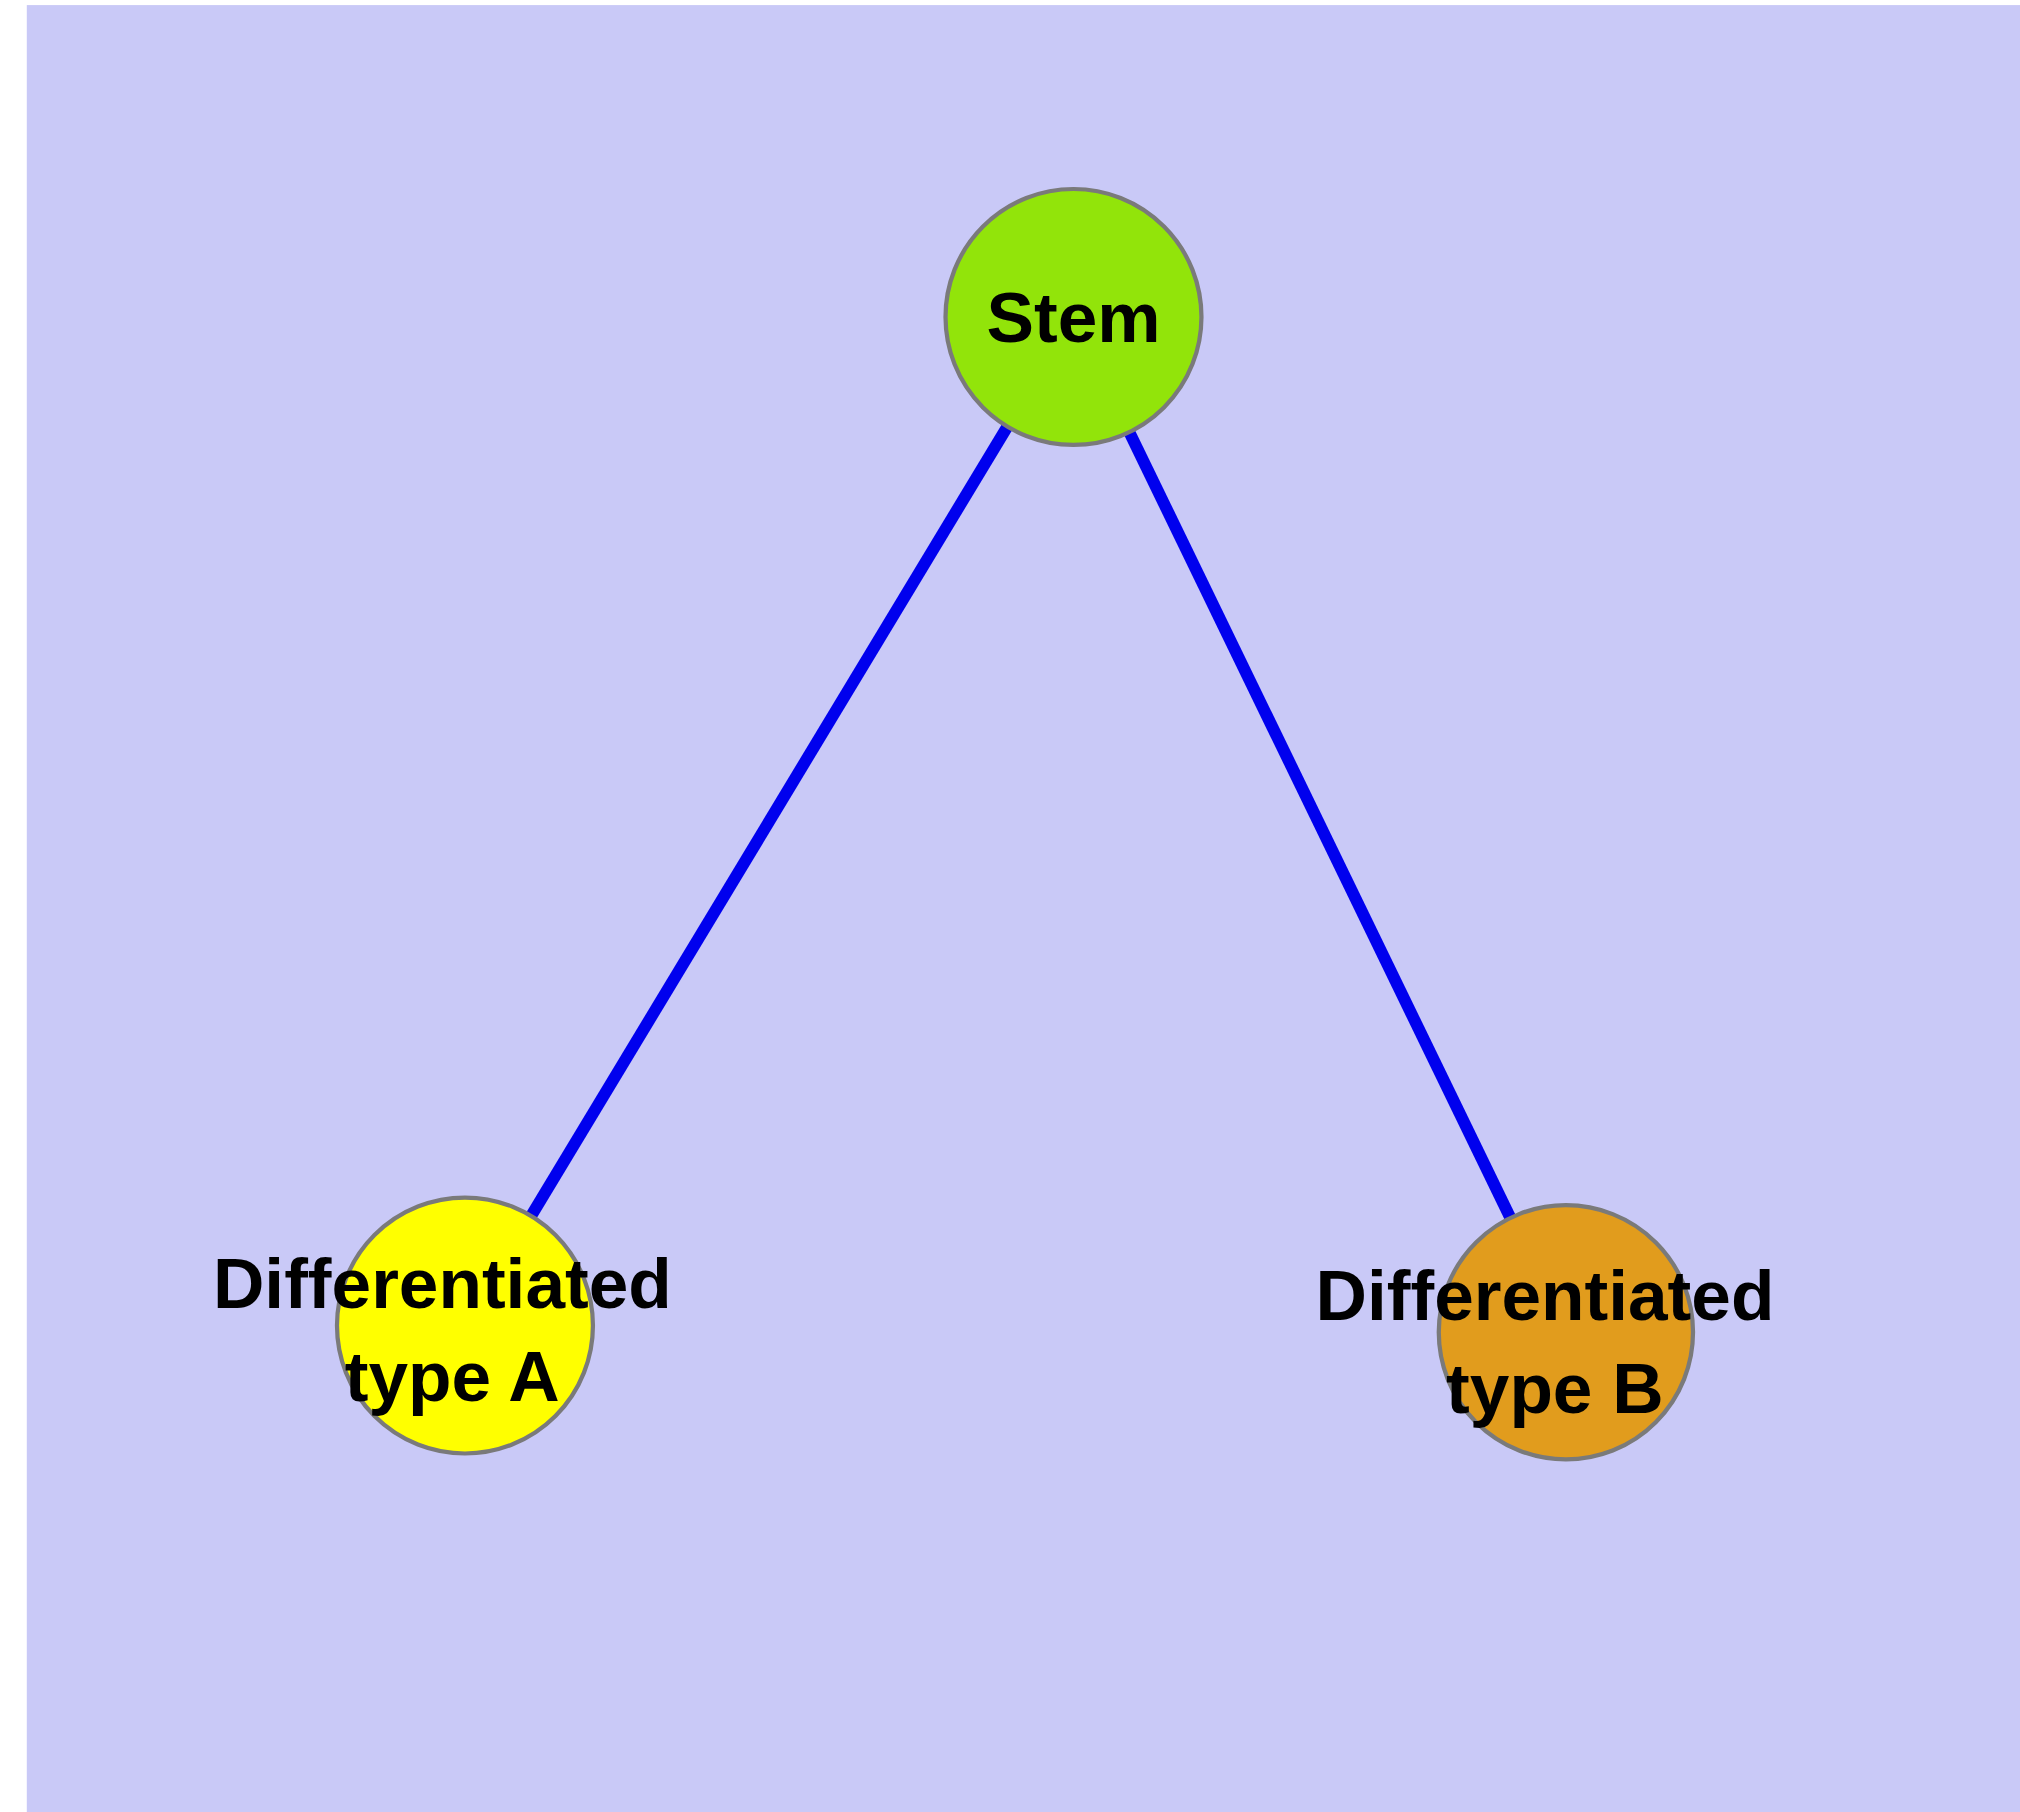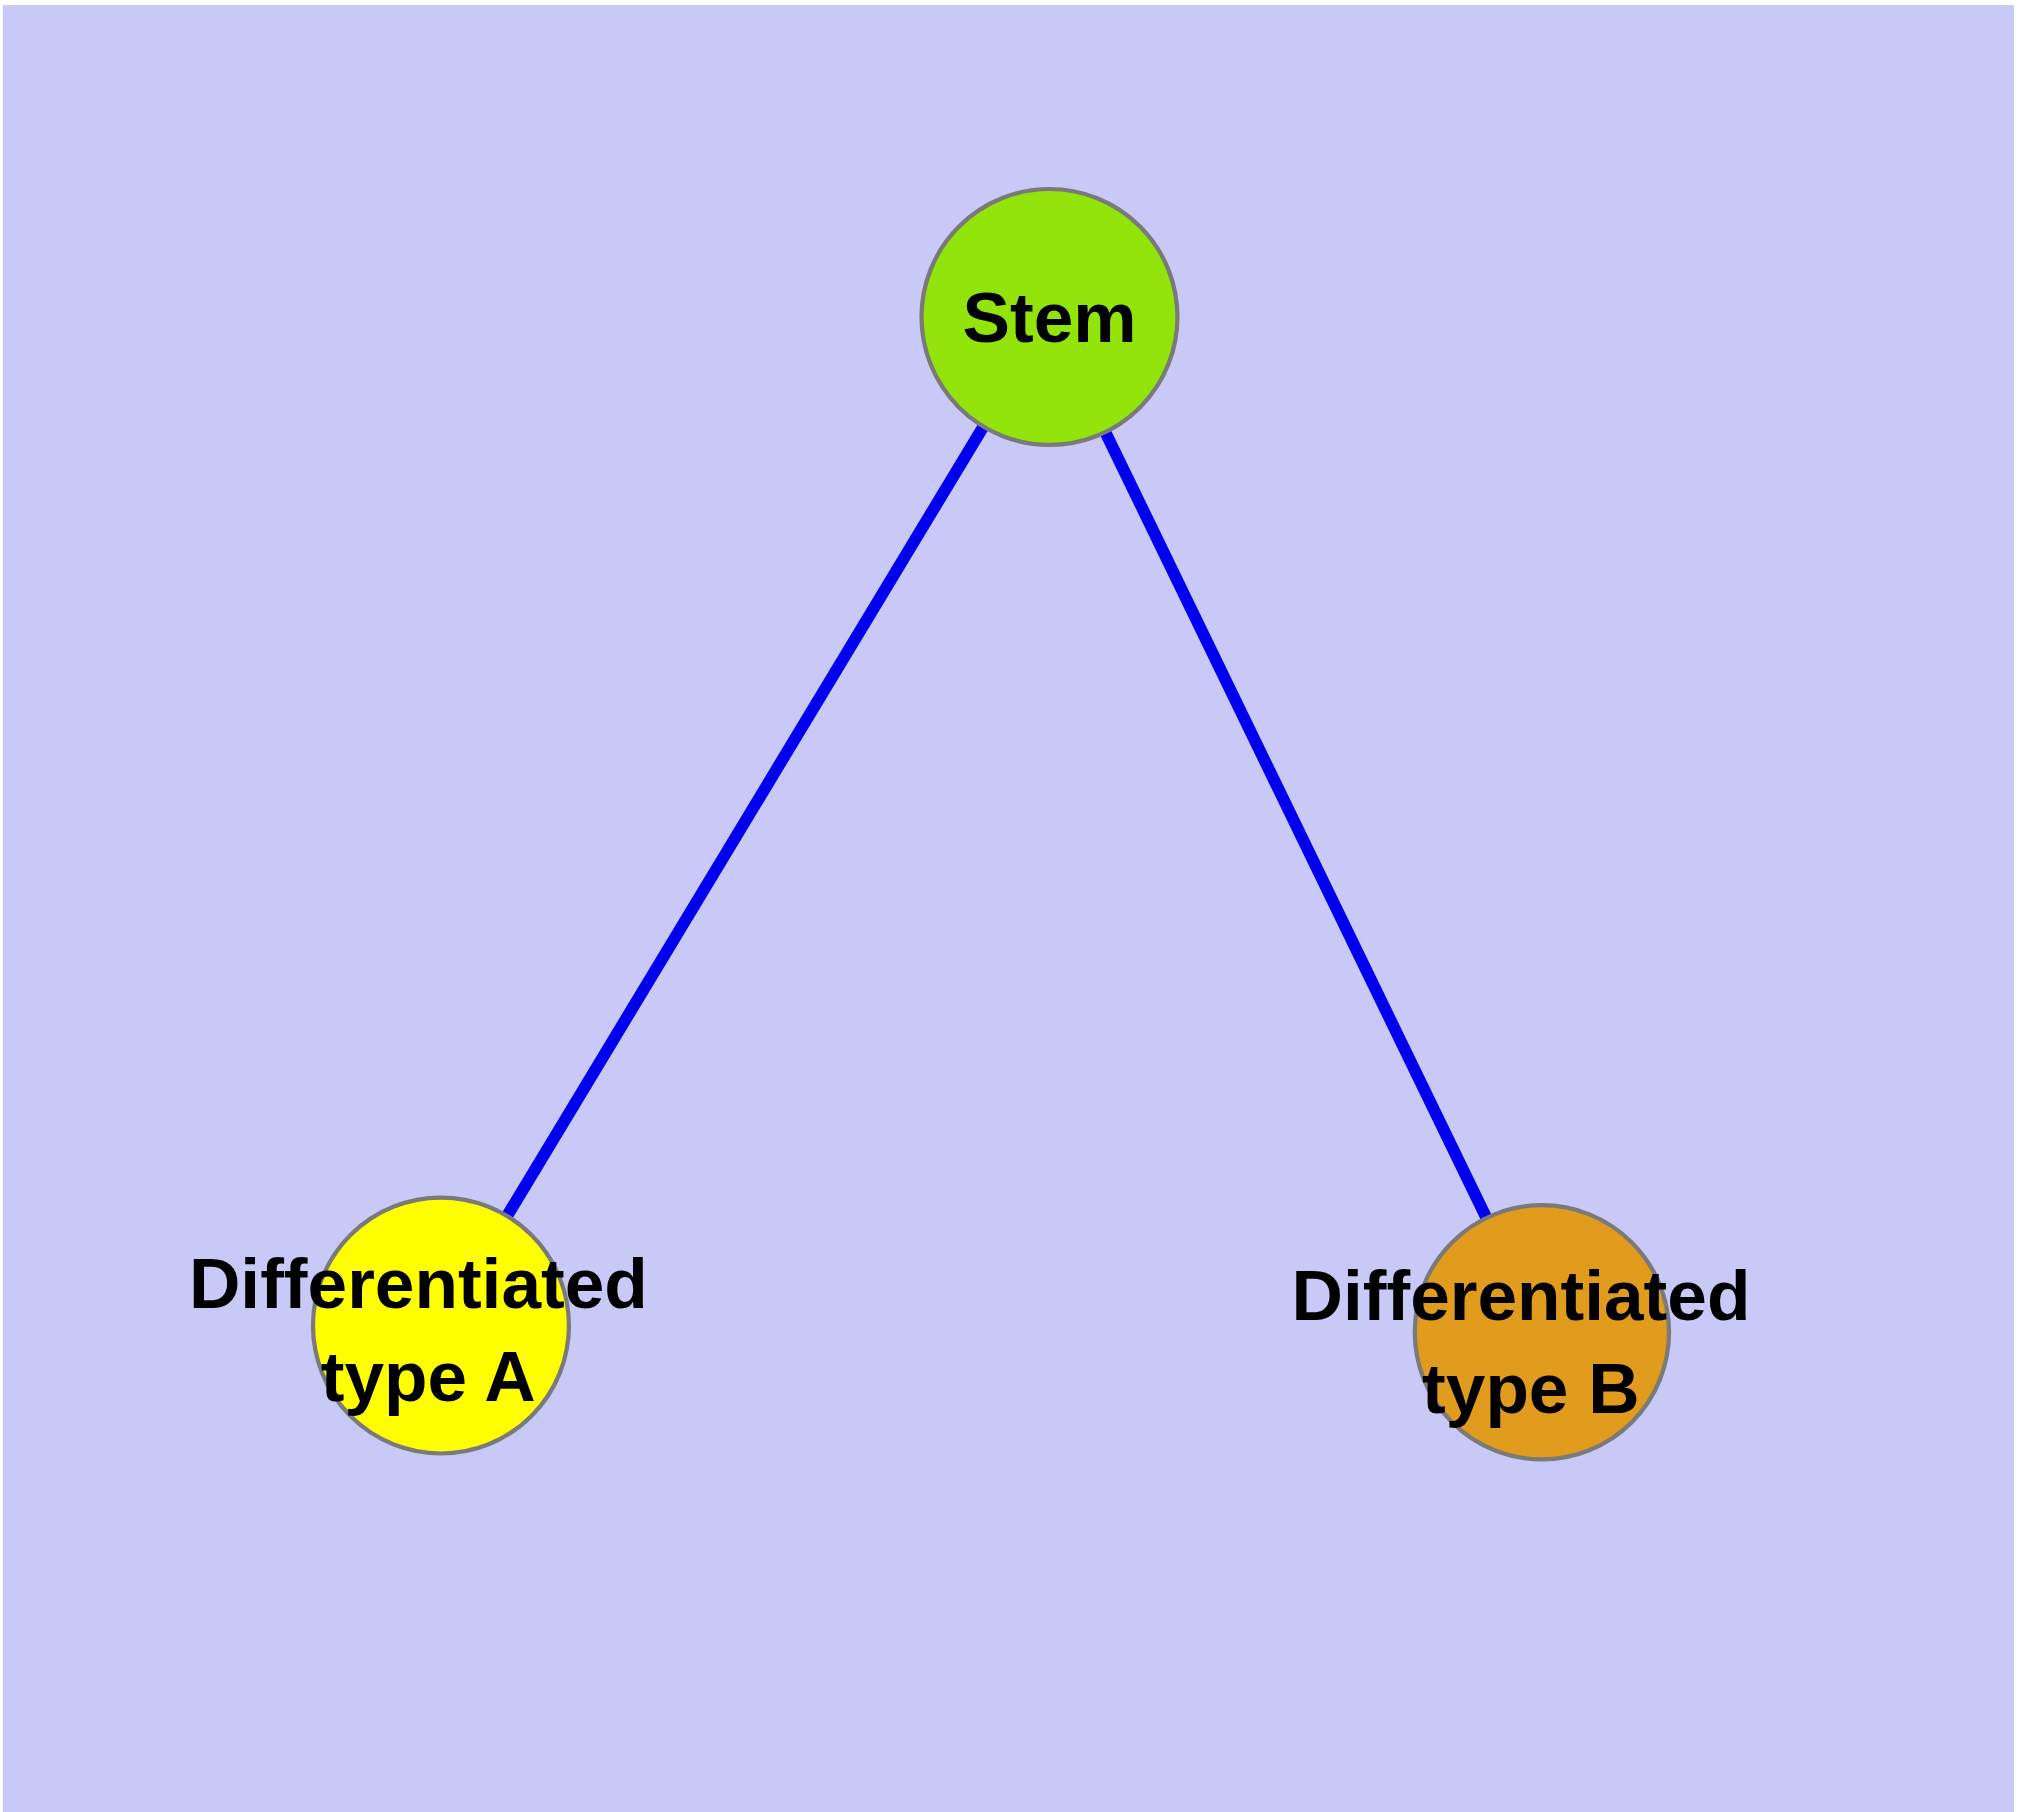--- a/index.html
+++ b/index.html
@@ -7,20 +7,21 @@
     padding: 0;
     background: #ffffff;
     width: 2021px;
     height: 1812px;
     overflow: hidden;
   }
   .canvas-wrap {
     position: relative;
     width: 1673px;
     height: 1812px;
+    margin-left: 24px;
   }
   svg {
     display: block;
     width: 2021px;
     height: 1812px;
   }
   .edge {
     stroke-width: 14px;
     stroke-linecap: butt;
     fill: none;

